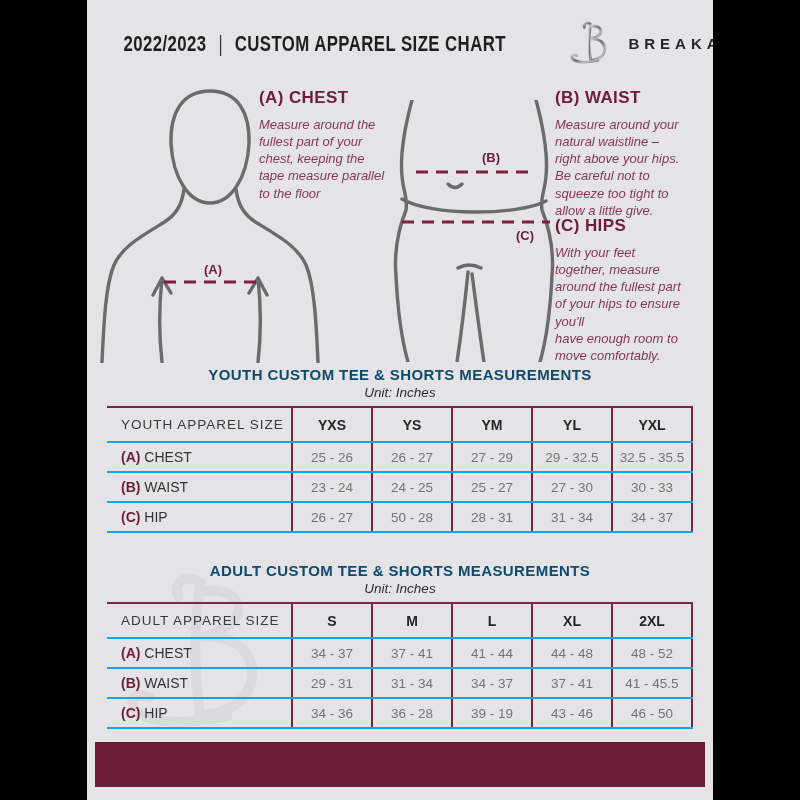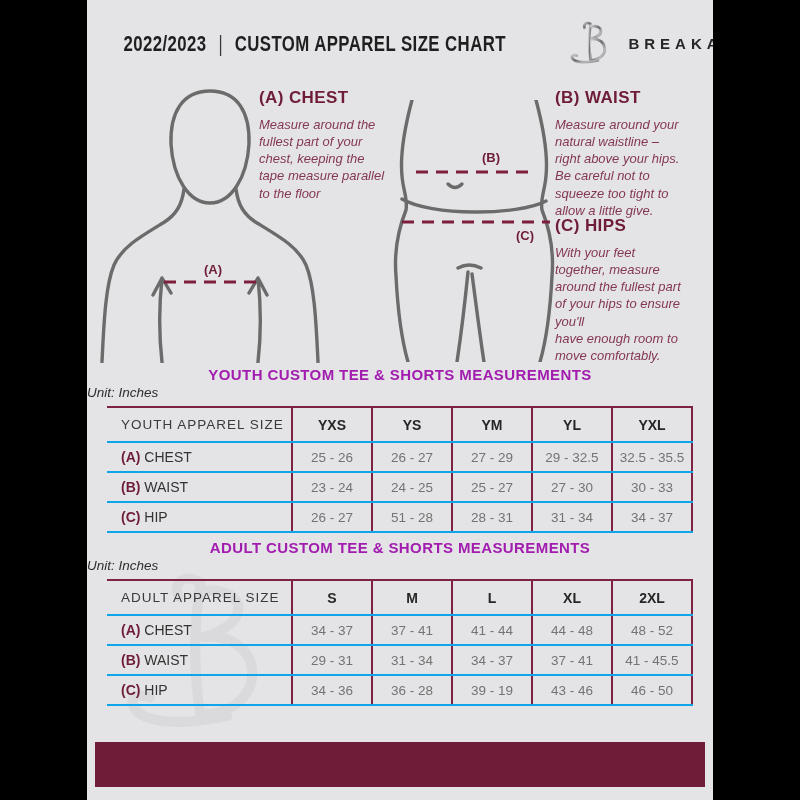--- a/index.html
+++ b/index.html
@@ -44,27 +44,27 @@
   #block-hips{left:468px;top:216px;}
   .fig{position:absolute;}
   #fig-upper{left:13px;top:86px;}
   #fig-lower{left:301px;top:100px;}
   .sil{stroke:#6b6b6b;stroke-width:3.4;fill:none;stroke-linecap:round;}
   .dash{stroke:#7d1f3c;stroke-width:3.2;fill:none;stroke-dasharray:12 8;}
   .fig-label{font-weight:700;font-size:13px;fill:#6e1c37;font-family:"Liberation Sans",sans-serif;}
   
   .size-section{position:absolute;left:0;width:100%;z-index:2;}
   #youth-section{top:366px;}
-  #adult-section{top:539px;}
+  #adult-section{top:562px;}
   .tbl-title{
-    text-align:center;font-weight:700;font-size:15px;color:#a21caf;
+    text-align:center;font-weight:700;font-size:15px;color:#0c4a6e;
     letter-spacing:.4px;
   }
   .tbl-unit{
-    text-align:left;font-style:italic;font-size:13.5px;color:#2d2d2d;margin-top:2px;
+    text-align:center;font-style:italic;font-size:13.5px;color:#2d2d2d;margin-top:2px;
   }
   table.size-table{
     border-collapse:collapse;table-layout:fixed;width:560px;margin:6px auto 0;
   }
   .size-table th,.size-table td{
     border-top:2px solid #7e2242;border-bottom:2px solid #0ea5e9;
     padding:0;overflow:hidden;white-space:nowrap;
   }
   .size-table th:not(:first-child),.size-table td:not(:first-child){
     border-left:2px solid #7e2242;text-align:center;width:78px;
@@ -205,21 +205,21 @@
             <td><span class="pfx">(B)</span> WAIST</td>
             <td>23 - 24</td>
             <td>24 - 25</td>
             <td>25 - 27</td>
             <td>27 - 30</td>
             <td>30 - 33</td>
           </tr>
           <tr>
             <td><span class="pfx">(C)</span> HIP</td>
             <td>26 - 27</td>
-            <td>51 - 28</td>
+            <td>50 - 28</td>
             <td>28 - 31</td>
             <td>31 - 34</td>
             <td>34 - 37</td>
           </tr>
         </tbody>
       </table>
   </section>
 
   <section class="size-section" id="adult-section">
     <div class="tbl-title">ADULT CUSTOM TEE &amp; SHORTS MEASUREMENTS</div>

